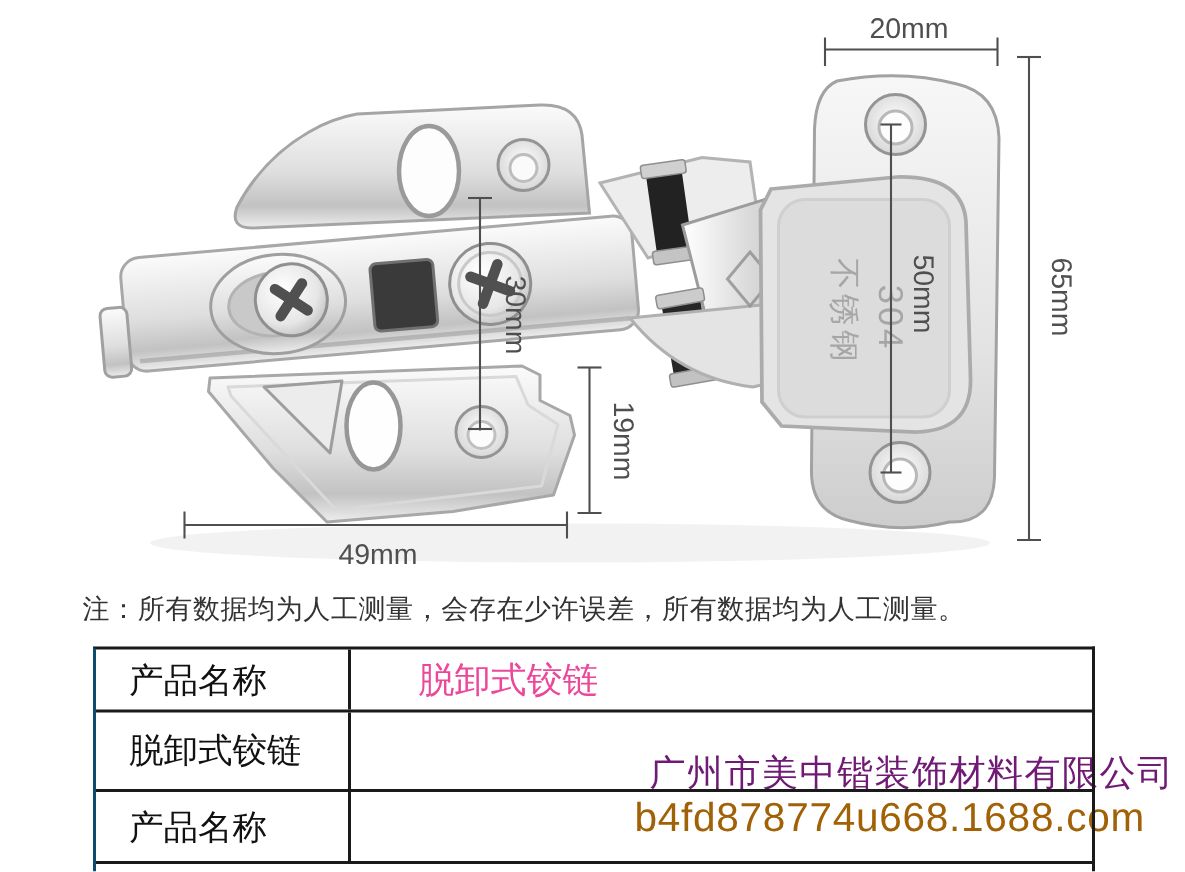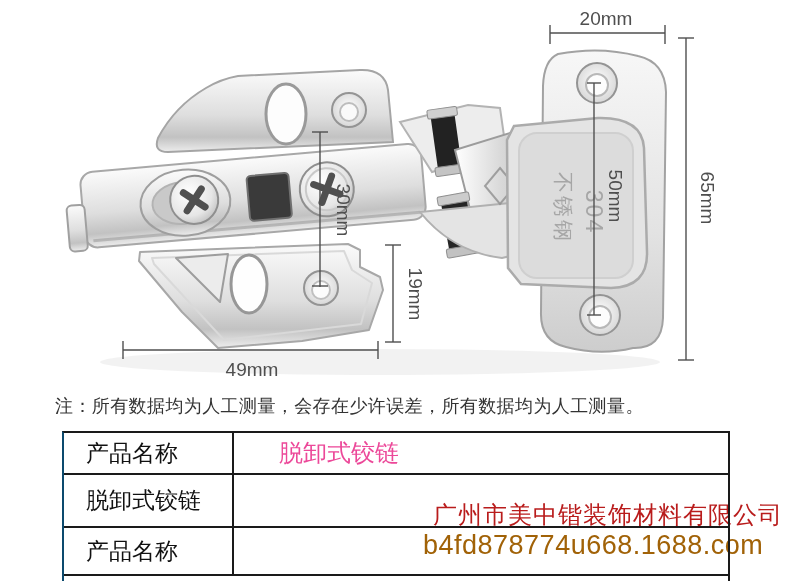--- a/index.html
+++ b/index.html
@@ -11,21 +11,21 @@
   svg text{user-select:none;}
 
   
   .note{
     position:absolute;left:55px;top:394px;width:700px;
     font-size:18px;color:#333;letter-spacing:0.4px;font-weight:500;z-index:3;
   }
 
   
   .wm{position:absolute;z-index:1;white-space:nowrap;pointer-events:none;}
-  .wm-company{left:433px;top:499px;font-size:24px;color:#b91c1c;letter-spacing:1px;}
+  .wm-company{left:433px;top:499px;font-size:24px;color:#701a75;letter-spacing:1px;}
   .wm-url{left:423px;top:530px;font-size:27px;color:#a16207;letter-spacing:0.5px;}
 
   
   .spec-table{
     position:absolute;left:62px;top:431px;width:668px;height:150px;z-index:2;
     border-left:2px solid #0c4a6e;border-right:2px solid #1a1a1a;border-top:2px solid #1a1a1a;
     background:transparent;box-sizing:border-box;
   }
   .spec-row{display:grid;grid-template-columns:170px 1fr;border-bottom:2px solid #1a1a1a;box-sizing:border-box;}
   .spec-row.r1{height:42px;}

